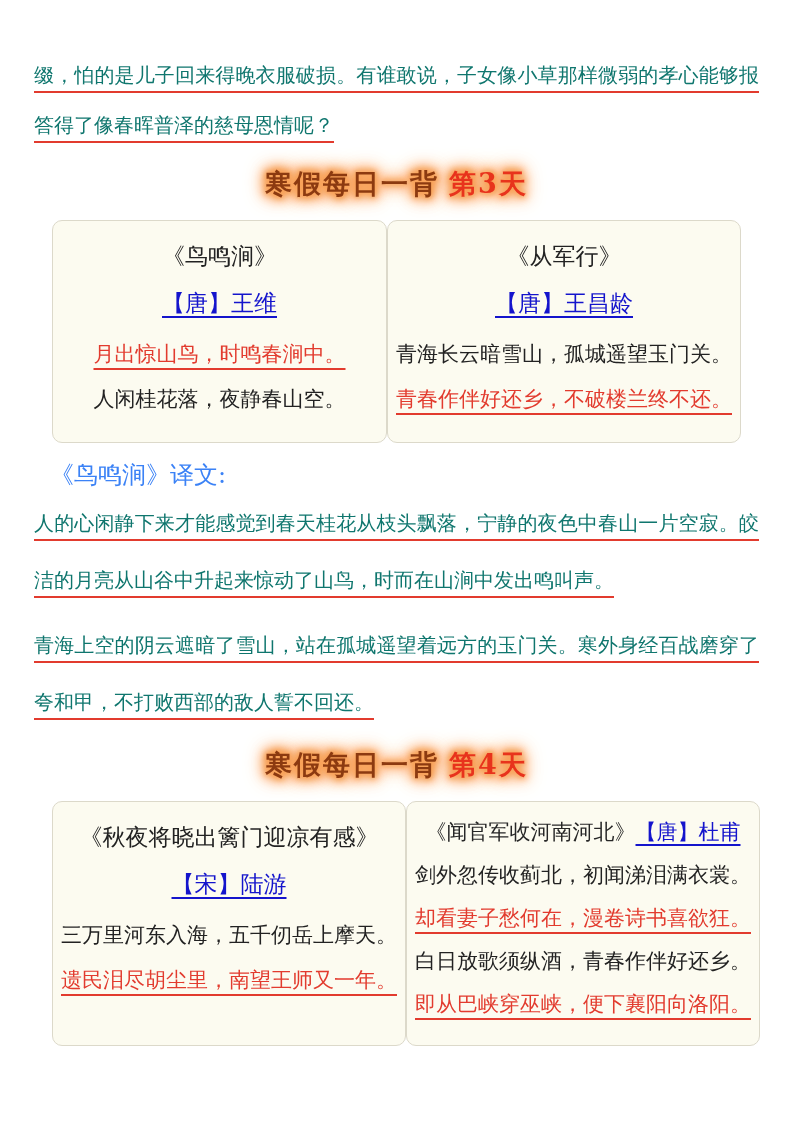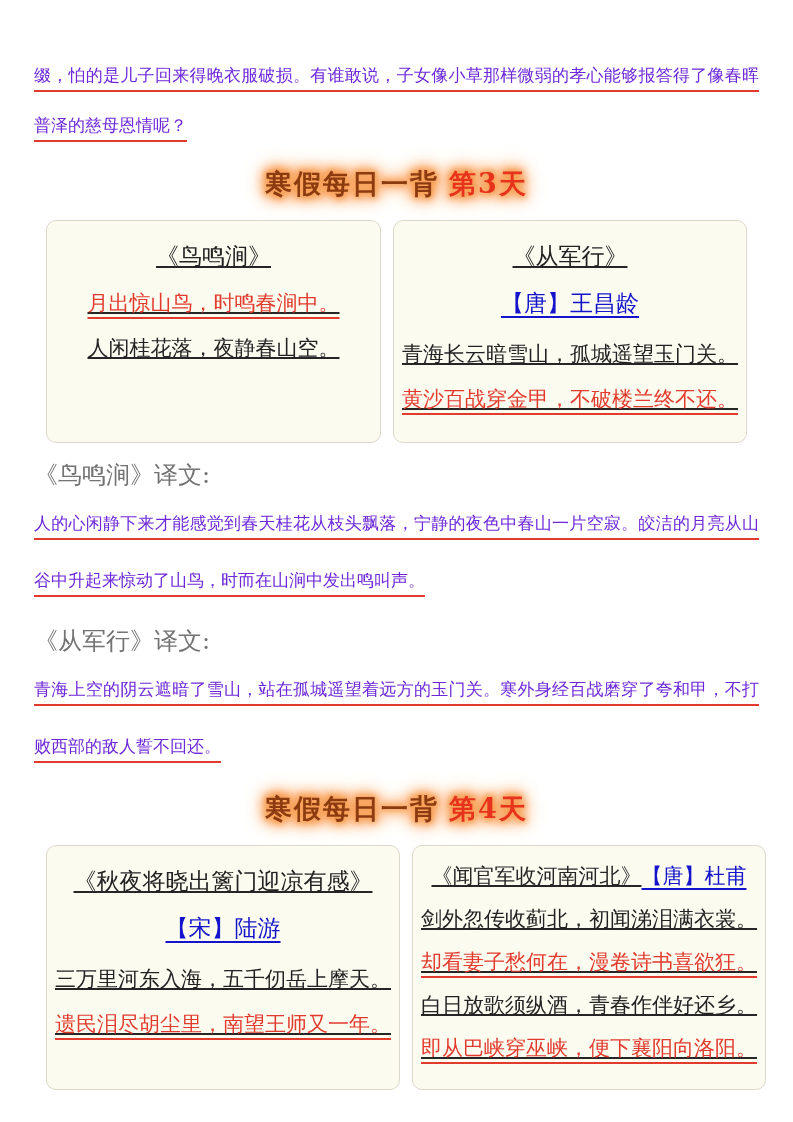--- a/index.html
+++ b/index.html
@@ -4,22 +4,22 @@
 <style>
   html,body{margin:0;padding:0;background:#ffffff;}
   body{
     width:793px;height:1122px;box-sizing:border-box;
     padding:50px 34px 0;
     font-family:"DejaVu Serif","Liberation Serif",serif;
     color:#262626;overflow:hidden;
   }
   
   .red-para{
-    color:#6d28d9;
-    font-size:17px;line-height:57px;
+    color:#0f766e;
+    font-size:20px;line-height:57px;
     text-decoration:underline;
     text-decoration-color:#e23b2e;
     text-decoration-thickness:1.5px;
     text-underline-offset:9px;
     margin:4px 0 8px;
     text-align:justify;
   }
   .intro{line-height:50px;margin:0 0 10px;}
   
   .day-header{
@@ -28,72 +28,72 @@
     font-size:27px;font-weight:bold;letter-spacing:2px;
   }
   .glow{
     text-shadow:0 0 5px #f9a35a,0 0 6px #f9a35a,0 0 9px #f79b4d,
                 0 0 12px #f79b4d,0 0 15px #f79b4d,0 0 18px #f6954a,
                 0 0 22px #f6954a;
   }
   .day-title{color:#8c3a10;margin-right:10px;}
   .day-num{color:#e8331c;margin-top:48px;}
   
-  .poem-row{display:flex;gap:12px;margin:0 12px 14px;text-decoration:underline;}
+  .poem-row{display:flex;margin:0 18px 14px;}
   .poem-card{
     flex:1;background:#fcfbf0;border:1px solid #dcd9ca;border-radius:10px;
     padding:12px 8px;text-align:center;
   }
   .poem-title{font-size:23px;color:#222;margin:8px 0 4px;white-space:nowrap;}
   .poem-author{
     display:inline-block;font-size:23px;color:#1414cc;margin:12px 0 4px;
     text-decoration:underline;text-decoration-color:#1414cc;
     text-underline-offset:5px;
   }
   .title-row{font-size:21px;margin:4px 0;white-space:nowrap;}
   .title-row .poem-author{font-size:21px;margin:0;}
   .poem-line{font-size:21px;margin:17px 0;white-space:nowrap;color:#222;}
   .poem-line.red{
     color:#e23b2e;
     text-decoration:underline;text-decoration-color:#e23b2e;
     text-decoration-thickness:1.5px;text-underline-offset:7px;
   }
   .poem-card.compact .poem-line{margin:15px 0;}
   
-  .trans-label{font-size:24px;color:#737373;margin:16px 0 2px;}
+  .trans-label{font-size:24px;color:#3b82f6;margin:16px 16px 2px;}
 </style>
 </head>
 <body>
 
 <div>
 
   <p class="red-para intro">缀，怕的是儿子回来得晚衣服破损。有谁敢说，子女像小草那样微弱的孝心能够报答得了像春晖普泽的慈母恩情呢？</p>
 
   <div class="day-header">
     <span class="day-title glow">寒假每日一背</span><span class="day-num glow">第3天</span>
   </div>
 
   <div class="poem-row">
     <div class="poem-card">
       <div class="poem-title">《鸟鸣涧》</div>
+      <div><span class="poem-author">【唐】王维</span></div>
       <div class="poem-line red">月出惊山鸟，时鸣春涧中。</div>
       <div class="poem-line">人闲桂花落，夜静春山空。</div>
     </div>
     <div class="poem-card">
       <div class="poem-title">《从军行》</div>
       <div><span class="poem-author">【唐】王昌龄</span></div>
       <div class="poem-line">青海长云暗雪山，孤城遥望玉门关。</div>
-      <div class="poem-line red">黄沙百战穿金甲，不破楼兰终不还。</div>
+      <div class="poem-line red">青春作伴好还乡，不破楼兰终不还。</div>
     </div>
   </div>
 
   <div class="trans-label">《鸟鸣涧》译文:</div>
   <p class="red-para">人的心闲静下来才能感觉到春天桂花从枝头飘落，宁静的夜色中春山一片空寂。皎洁的月亮从山谷中升起来惊动了山鸟，时而在山涧中发出鸣叫声。</p>
 
-  <div class="trans-label">《从军行》译文:</div>
   <p class="red-para">青海上空的阴云遮暗了雪山，站在孤城遥望着远方的玉门关。寒外身经百战磨穿了夸和甲，不打败西部的敌人誓不回还。</p>
 
   <div class="day-header">
     <span class="day-title glow">寒假每日一背</span><span class="day-num glow">第4天</span>
   </div>
 
   <div class="poem-row">
     <div class="poem-card">
       <div class="poem-title">《秋夜将晓出篱门迎凉有感》</div>
       <div><span class="poem-author">【宋】陆游</span></div>

